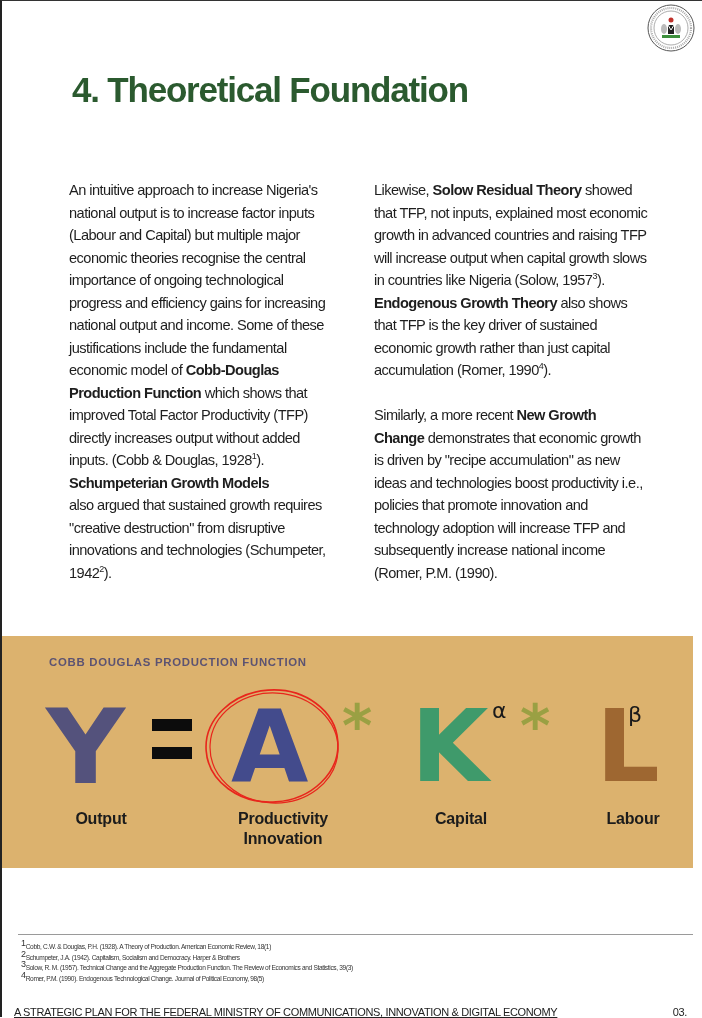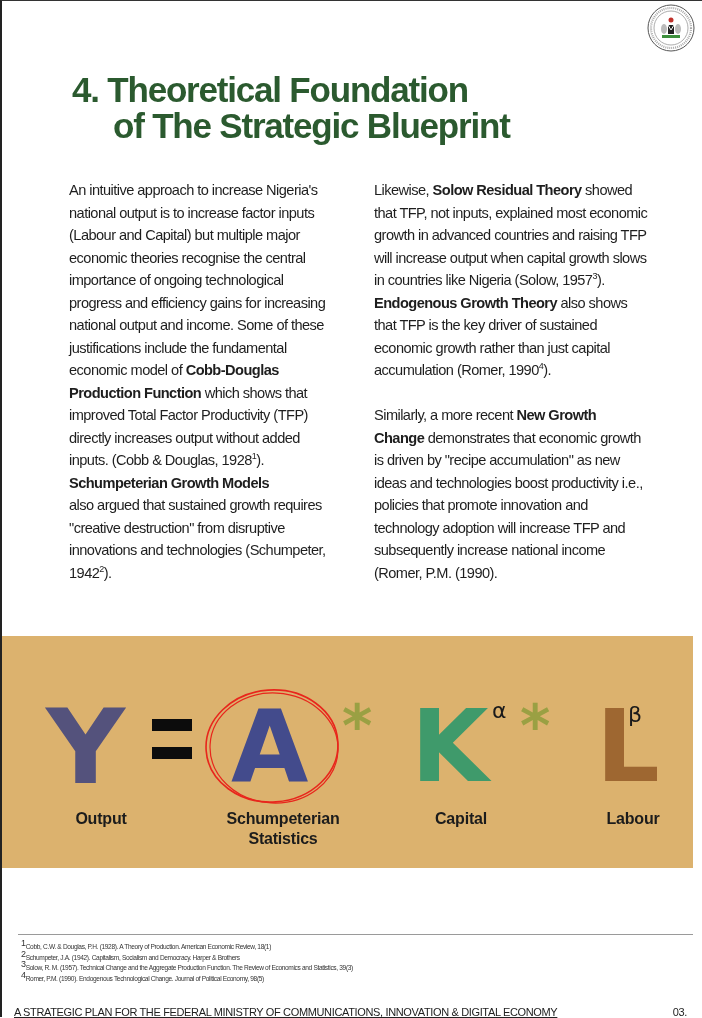--- a/index.html
+++ b/index.html
@@ -63,57 +63,57 @@
   <rect x="22" y="22" width="6" height="9" fill="#222"></rect>
   <path d="M22 22 L25 27 L28 22" stroke="#fff" stroke-width="1" fill="none"></path>
   <circle cx="25" cy="17" r="2.5" fill="#c0302a"></circle>
   <ellipse cx="18" cy="26" rx="3" ry="5" fill="#bbb"></ellipse>
   <ellipse cx="32" cy="26" rx="3" ry="5" fill="#bbb"></ellipse>
   <rect x="16" y="32" width="18" height="3" fill="#3c8f3c"></rect>
 </svg>
 
 <h1 class="title">
   <span>4. Theoretical Foundation</span>
-  <span class="line2">of The Strategic Blueprint</span>
 </h1>
 
 <div class="col col-left">
   <p>
     <span>An intuitive approach to increase Nigeria's national output is to increase factor inputs (Labour and Capital) but multiple major economic theories recognise the central importance of ongoing technological progress and efficiency gains for increasing national output and income. Some of these justifications include the fundamental economic model of </span><b>Cobb-Douglas Production Function</b><span> which shows that improved Total Factor Productivity (TFP) directly increases output without added inputs. (Cobb &amp; Douglas, 1928</span><sup>1</sup><span>).</span><br><b>Schumpeterian Growth Models</b><br><span>also argued that sustained growth requires "creative destruction" from disruptive innovations and technologies (Schumpeter, 1942</span><sup>2</sup><span>).</span>
   </p>
 </div>
 
 <div class="col col-right">
   <p>
     <span>Likewise, </span><b>Solow Residual Theory</b><span> showed that TFP, not inputs, explained most economic growth in advanced countries and raising TFP will increase output when capital growth slows in countries like Nigeria (Solow, 1957</span><sup>3</sup><span>). </span><b>Endogenous Growth Theory</b><span> also shows that TFP is the key driver of sustained economic growth rather than just capital accumulation (Romer, 1990</span><sup>4</sup><span>).</span>
   </p>
   <p>
     <span>Similarly, a more recent </span><b>New Growth Change</b><span> demonstrates that economic growth is driven by "recipe accumulation" as new ideas and technologies boost productivity i.e., policies that promote innovation and technology adoption will increase TFP and subsequently increase national income (Romer, P.M. (1990).</span>
   </p>
 </div>
 
 <div class="panel">
+  <div class="panel-label">COBB DOUGLAS PRODUCTION FUNCTION</div>
   <div class="glyph g-y">Y</div>
   <div class="glyph g-eq"></div>
   <div class="glyph g-a">A</div>
   <svg class="circle" viewBox="0 0 142 122">
     <ellipse cx="70" cy="60" rx="66" ry="56" fill="none" stroke="#e8261c" stroke-width="1.6" transform="rotate(-4 70 60)"></ellipse>
     <ellipse cx="72" cy="62" rx="64" ry="55" fill="none" stroke="#e8261c" stroke-width="1.2" transform="rotate(3 72 62)"></ellipse>
   </svg>
   <div class="glyph g-star g-star1">*</div>
   <div class="glyph g-k">K</div>
   <div class="glyph g-alpha">α</div>
   <div class="glyph g-star g-star2">*</div>
   <div class="glyph g-l">L</div>
   <div class="glyph g-beta">β</div>
 
   <div class="panel-caption cap-output">Output</div>
   <div class="panel-caption cap-tech">
-    <span>Schumpeterian</span><br>
-    <span>Statistics</span>
+    <span>Productivity</span><br>
+    <span>Innovation</span>
   </div>
   <div class="panel-caption cap-capital">Capital</div>
   <div class="panel-caption cap-labour">Labour</div>
 </div>
 
 <div class="rule"></div>
 
 <div class="footnotes">
   <div><sup>1</sup><span>Cobb, C.W. &amp; Douglas, P.H. (1928). A Theory of Production. American Economic Review, 18(1)</span></div>
   <div><sup>2</sup><span>Schumpeter, J.A. (1942). Capitalism, Socialism and Democracy. Harper &amp; Brothers</span></div>

